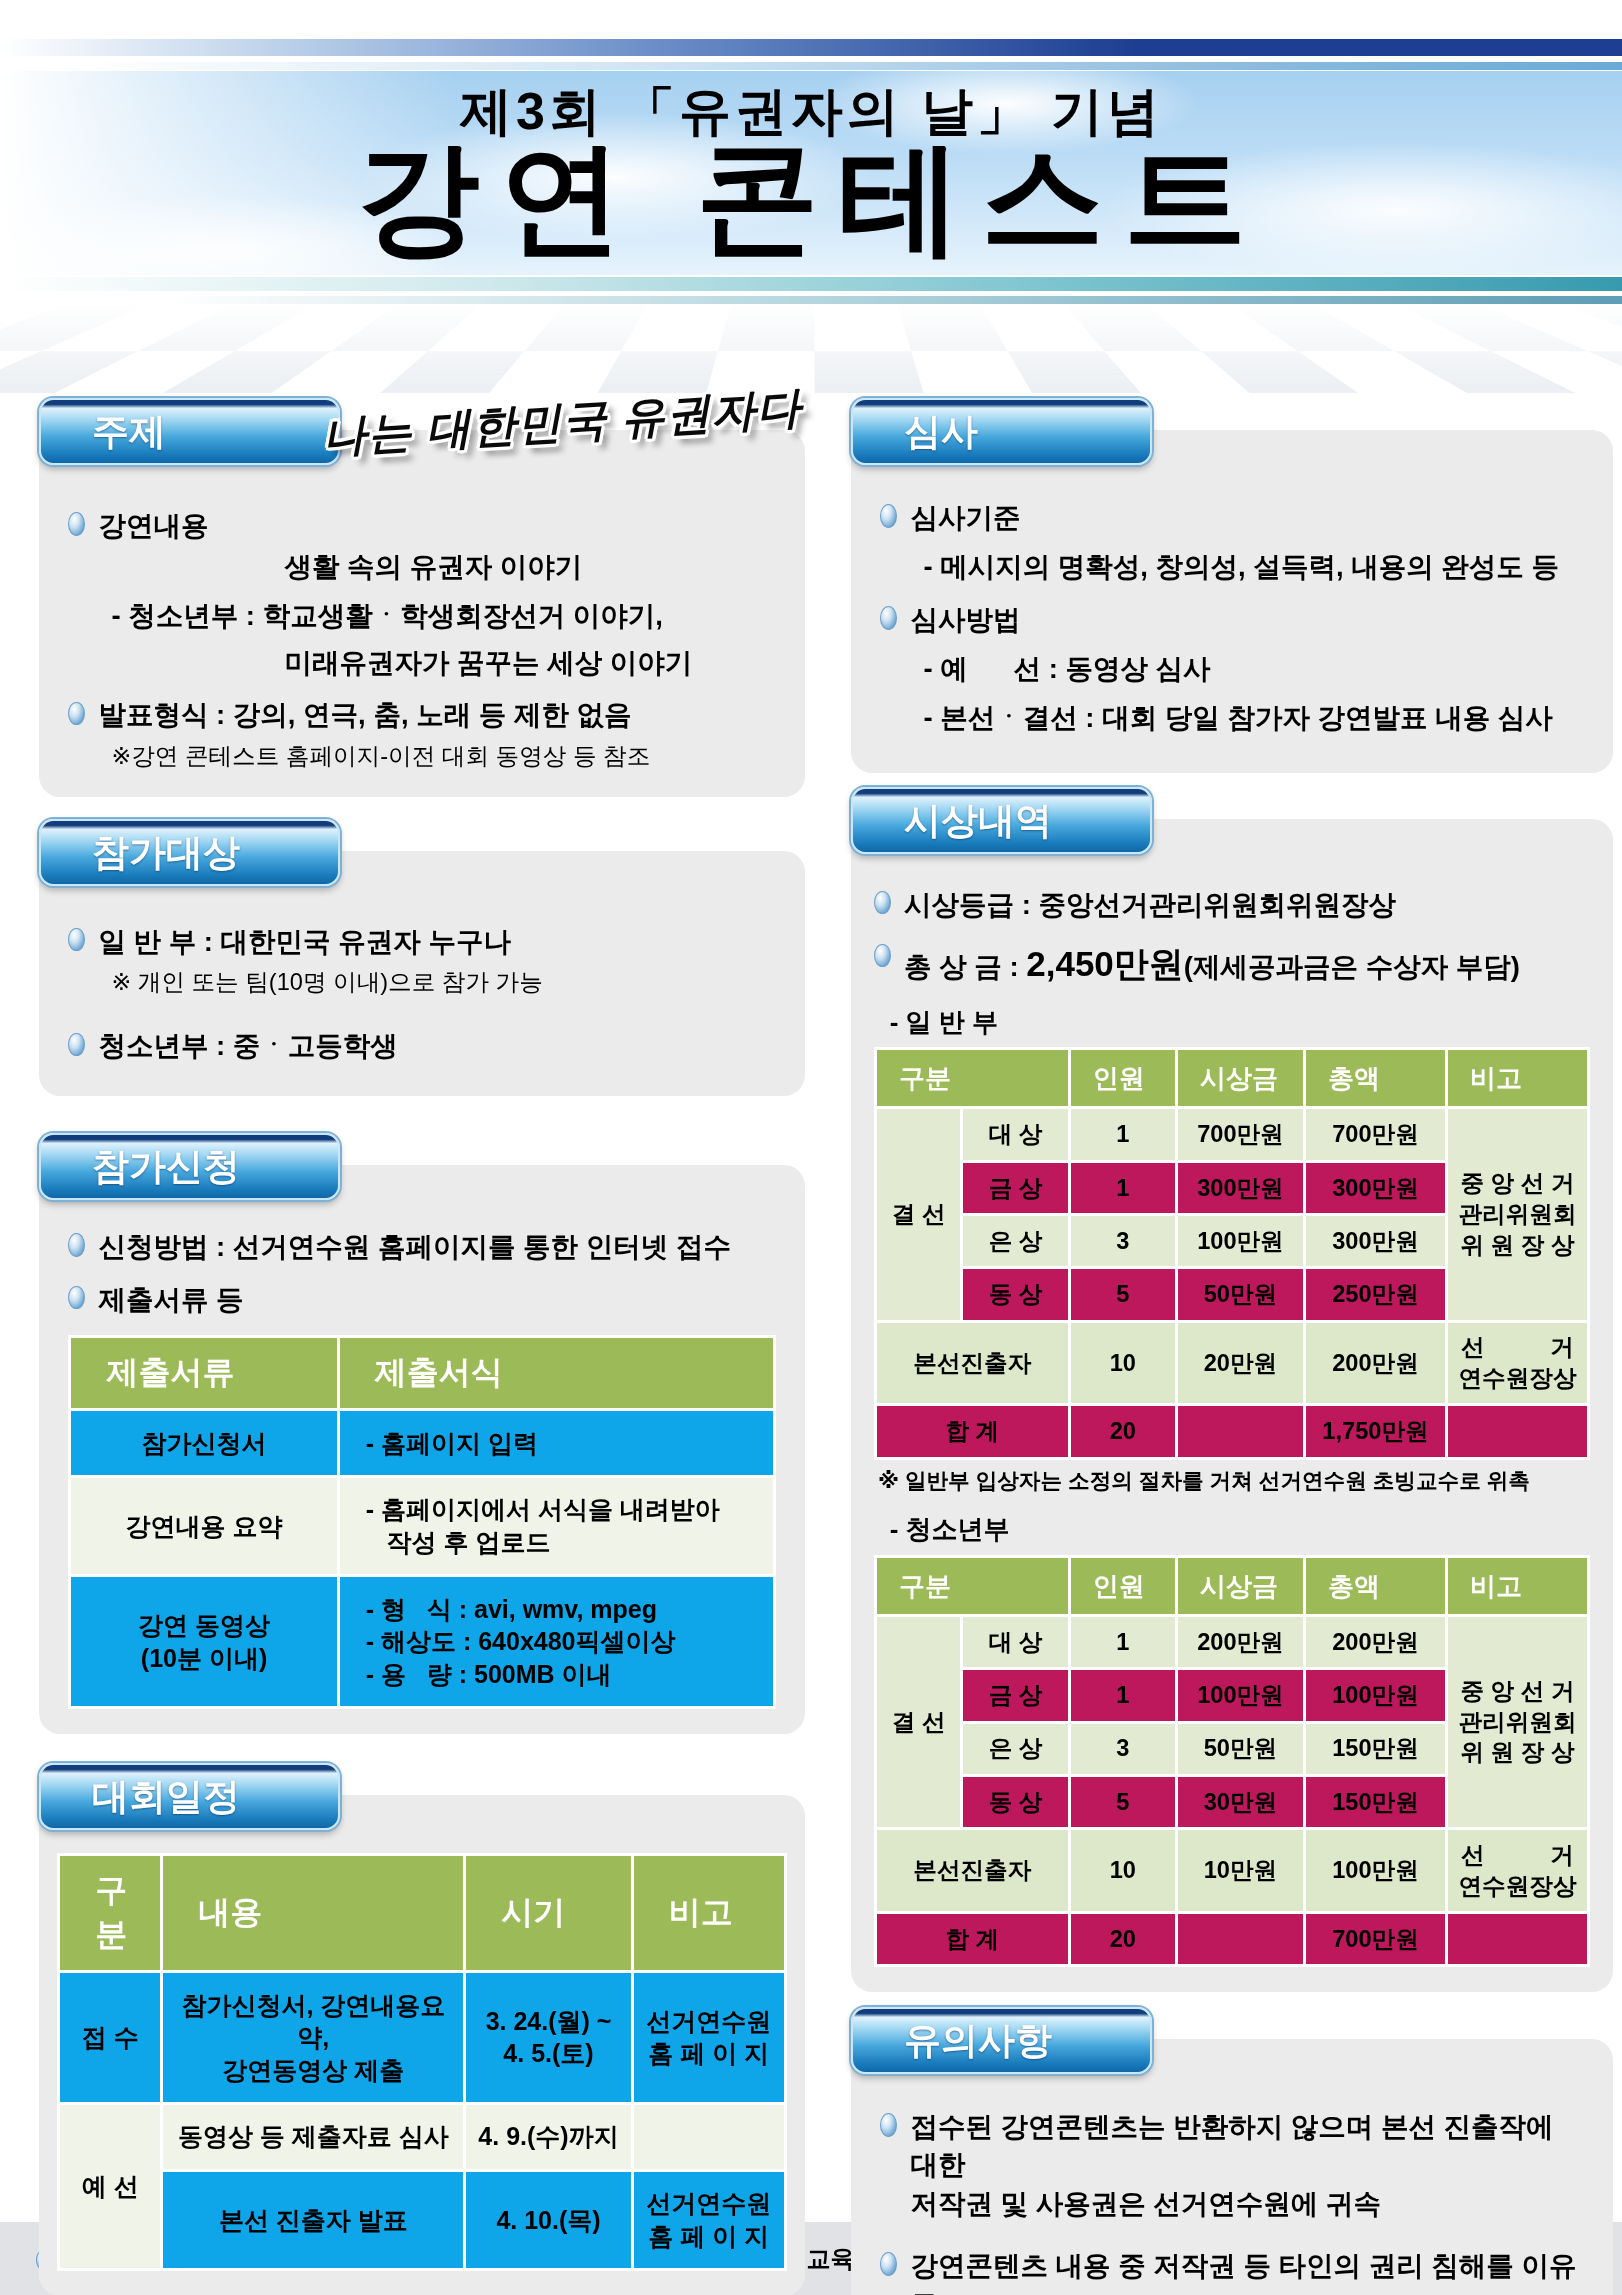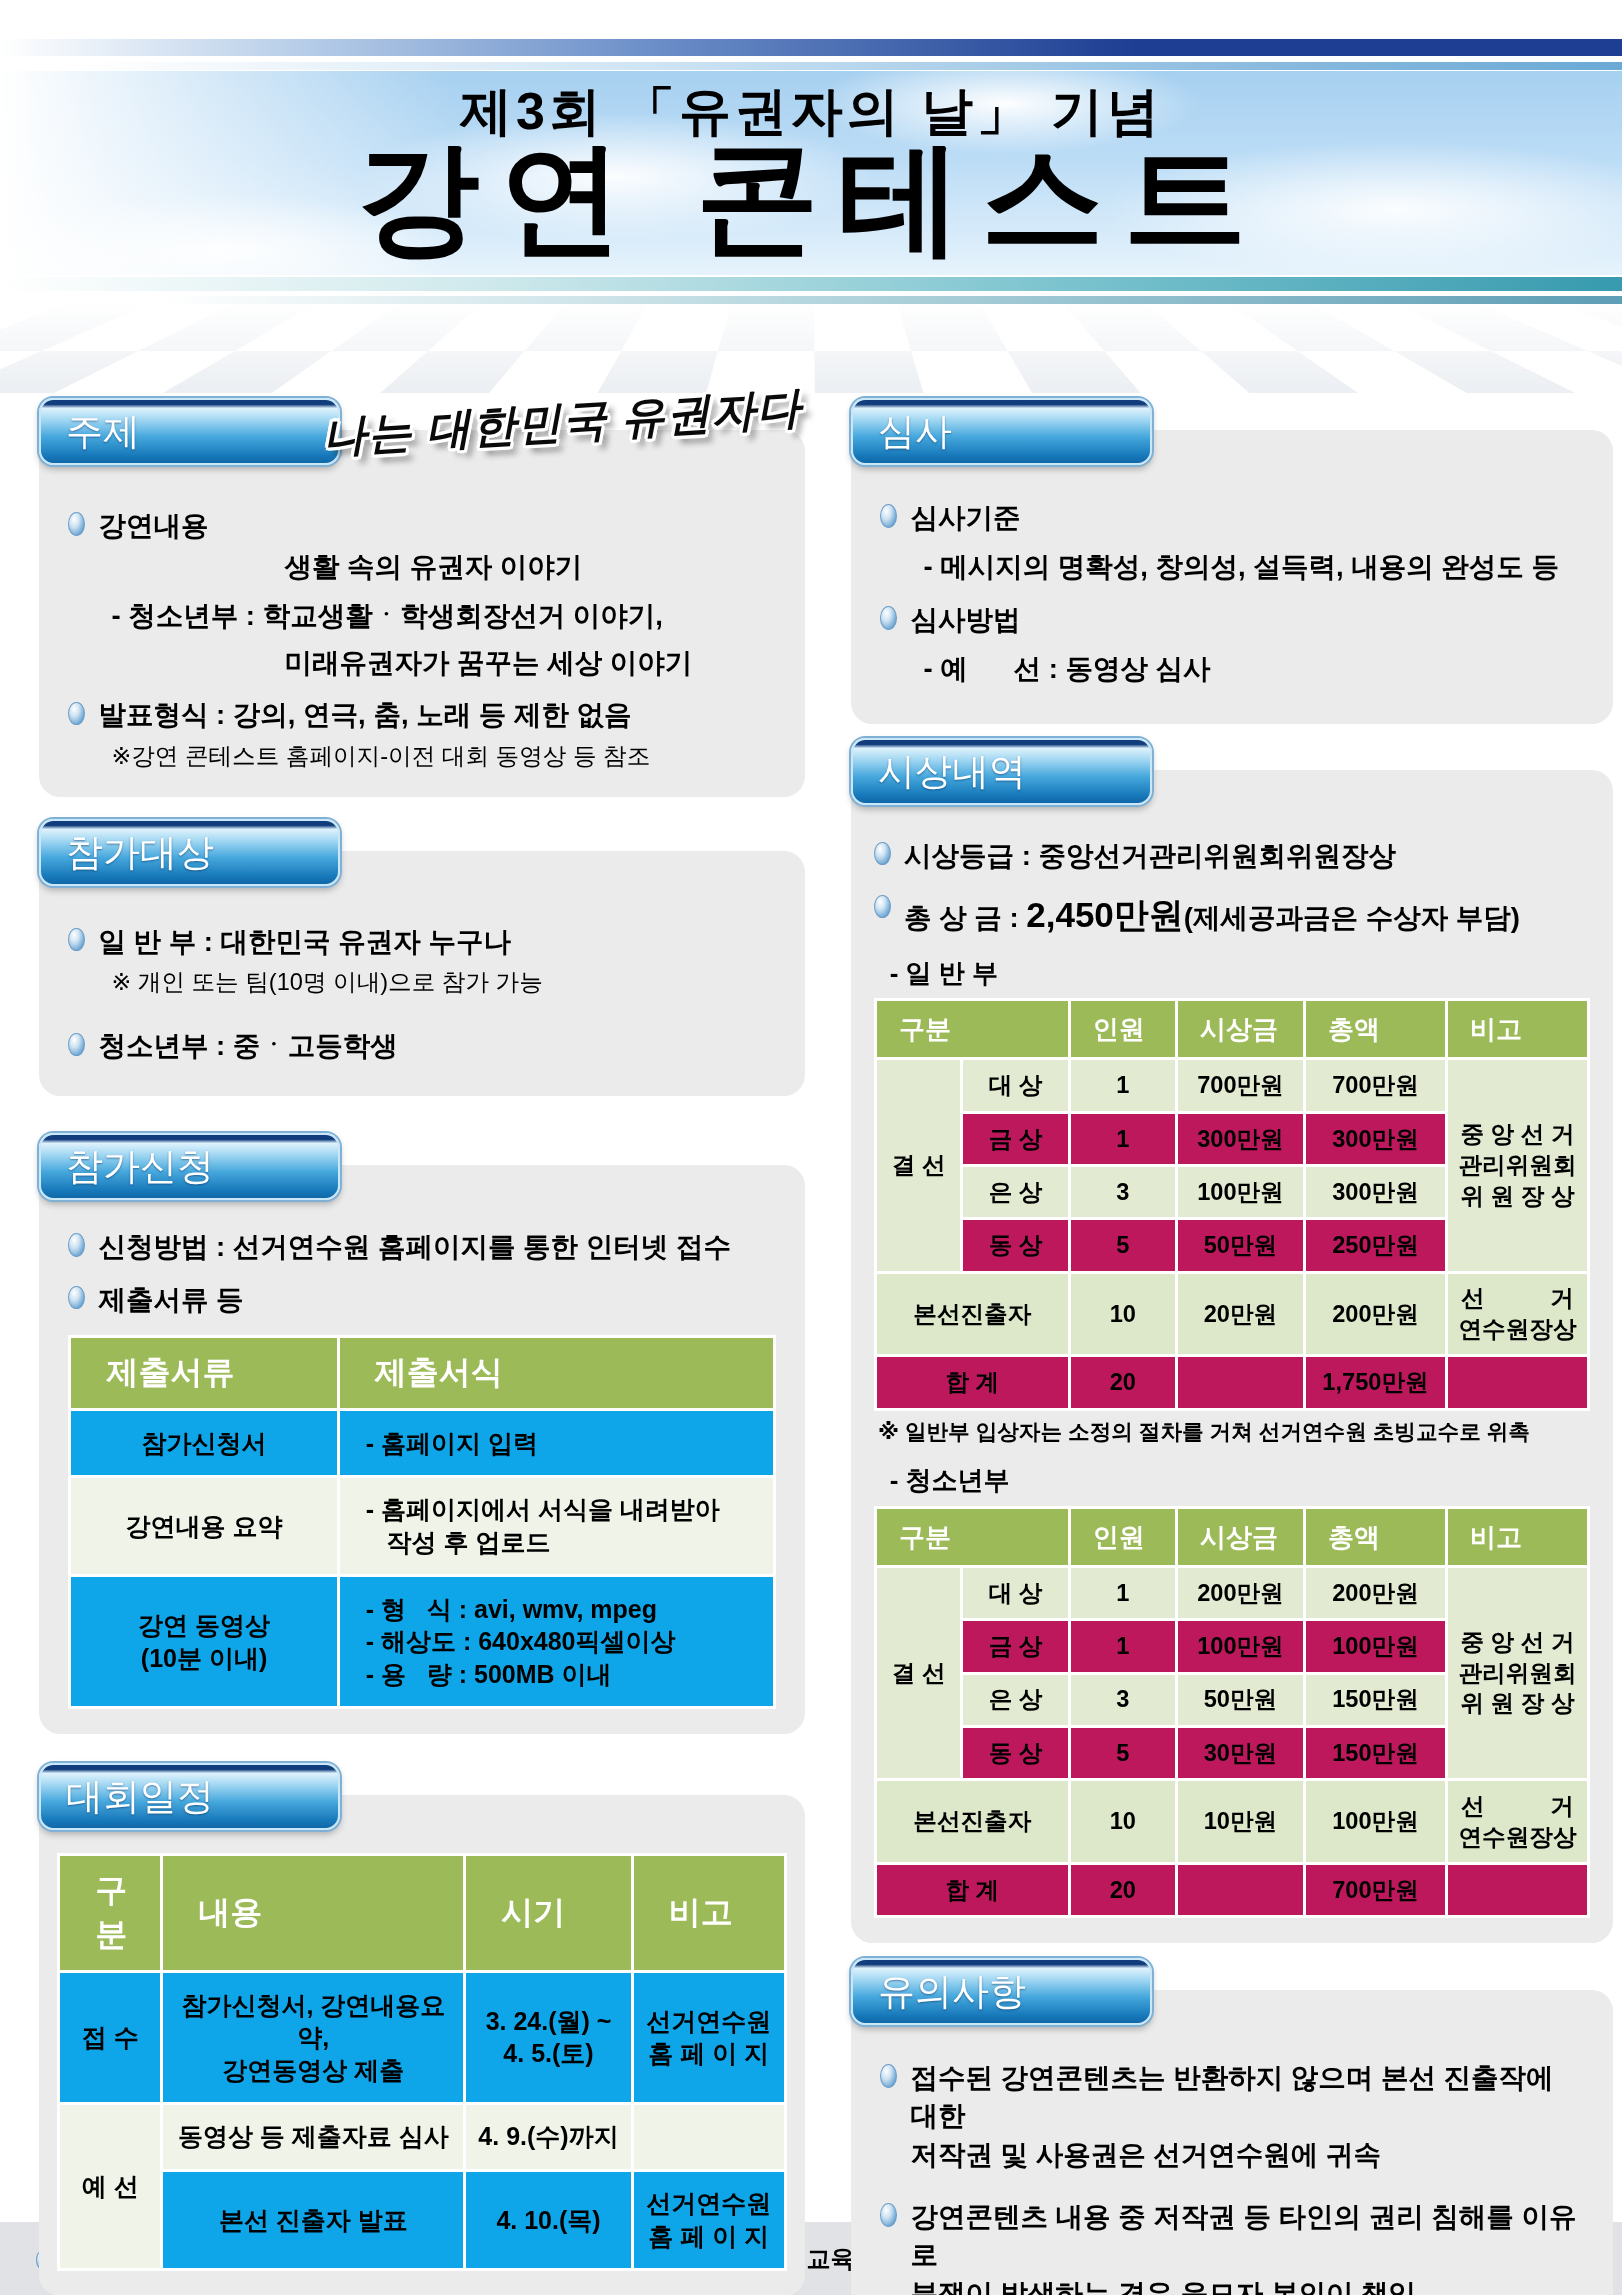--- a/index.html
+++ b/index.html
@@ -37,21 +37,21 @@
   .columns{position:absolute;top:398px;left:0;width:1623px;display:flex;align-items:flex-start;}
   .col-left{margin-left:39px;width:766px;}
   .col-right{margin-left:46px;width:762px;}
   .section{position:relative;}
   .sec-m34{margin-top:22px;} .sec-m45{margin-top:29.4px;} .sec-m57{margin-top:37px;} .sec-m22{margin-top:14.4px;}
 
   .badge{position:relative;z-index:2;width:301px;height:67px;margin-bottom:-35px;border-radius:14.4px;
     background:linear-gradient(180deg,#123d7c 0%,#123d7c 7%,#dff2fc 13%,#9fd6f2 32%,#47a8dd 58%,#1779ba 88%,#1067a6 100%);
     border:2.6px solid #c9e7f7;box-shadow:0 0 0 2px #7fb0d6,0 3.9px 7.9px rgba(0,0,0,.28);
     display:flex;align-items:center;box-sizing:border-box;}
-  .badge-label{display:block;width:100%;padding:0 25px;color:#fff;font-size:37px;font-weight:400;line-height:1;
+  .badge-label{display:block;width:100%;padding:0 51px;color:#fff;font-size:37px;font-weight:700;line-height:1;
     text-align:justify;text-align-last:justify;text-shadow:0 1.3px 2px rgba(0,40,90,.5);}
 
   .panel{position:relative;z-index:1;background:#ebebeb;border-radius:21px;padding:52px 29.4px 25px;box-sizing:border-box;}
 
   .bullet-row{display:flex;gap:13px;align-items:flex-start;margin:14.4px 0 5.2px;}
   .bullet{flex:0 0 auto;width:17px;height:23.6px;margin-top:5.2px;border-radius:50%;
     background:radial-gradient(ellipse at 35% 28%,#ffffff 0%,#cfe3f2 35%,#79aed8 70%,#3c7db4 100%);
     border:1.3px solid #6d9ec9;box-sizing:border-box;}
   .bullet-sm{width:14.4px;height:19.6px;margin-top:2.6px;}
   .bullet-text{font-size:27.5px;font-weight:700;line-height:1.4;white-space:pre-wrap;}
@@ -258,20 +258,21 @@
           <div class="bullet-row" style="margin-top:17px;">
             <span class="bullet"></span>
             <span class="bullet-text">심사기준</span>
           </div>
           <div class="sub">- 메시지의 명확성, 창의성, 설득력, 내용의 완성도 등</div>
           <div class="bullet-row">
             <span class="bullet"></span>
             <span class="bullet-text">심사방법</span>
           </div>
           <div class="sub">- 예      선 : 동영상 심사</div>
+          <div class="sub" style="margin-top:3.9px;">- 본선ㆍ결선 : 대회 당일 참가자 강연발표 내용 심사</div>
         </div>
       </div>
 
       <div class="section sec-m22">
         <div class="badge">
           <span class="badge-label">시상내역</span>
         </div>
         <div class="panel" style="padding-left:23px;padding-right:23px;">
           <div class="bullet-row" style="margin-top:14.4px;">
             <span class="bullet"></span>

